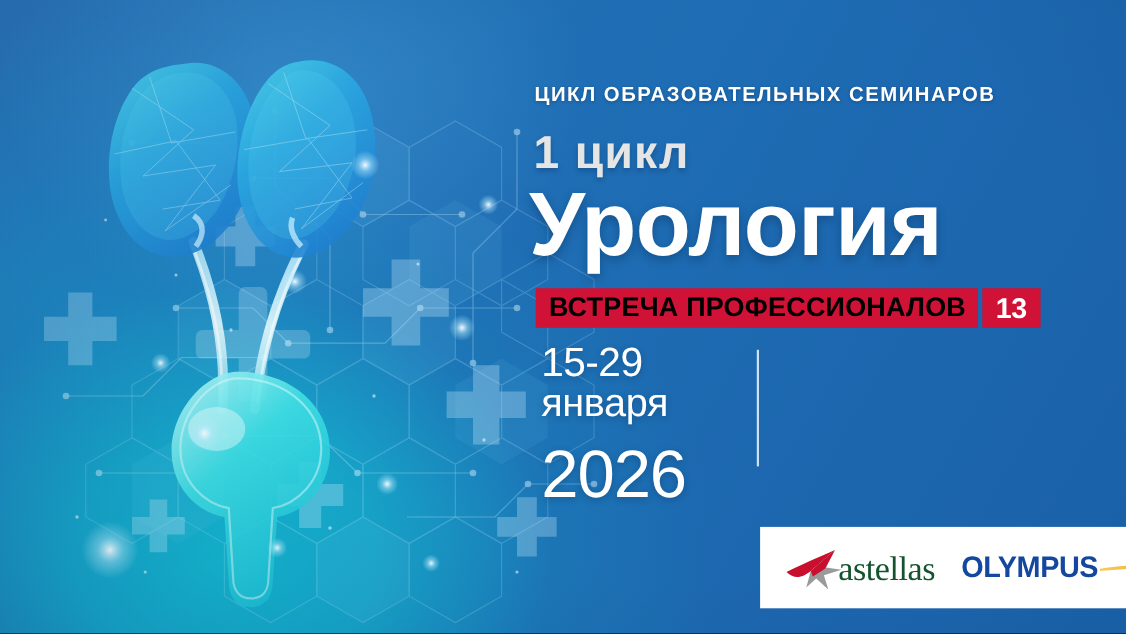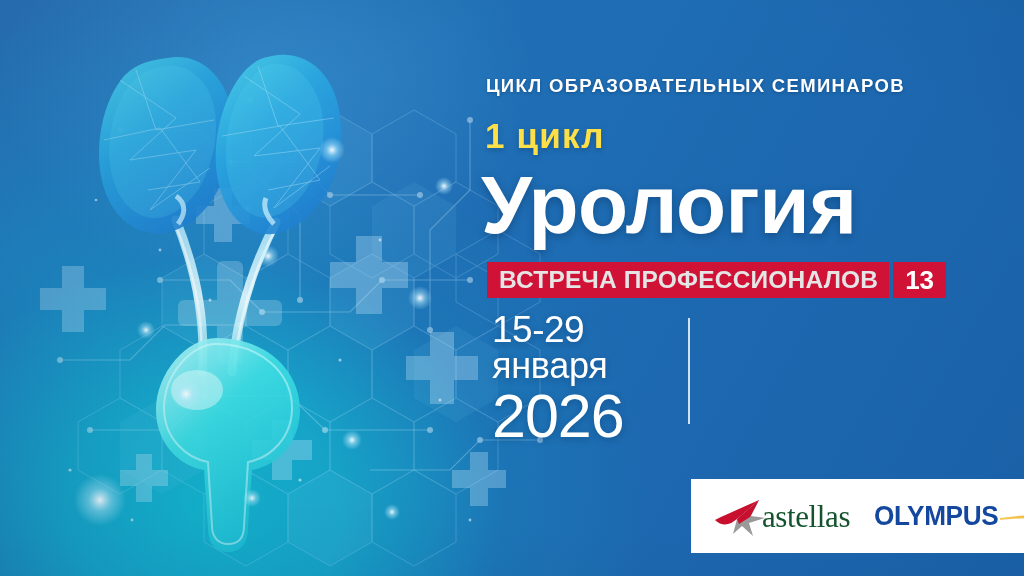--- a/index.html
+++ b/index.html
@@ -35,43 +35,43 @@
 
   .kicker {
     position:absolute; left:486px; top:75px;
     font-size:18.5px; font-weight:bold; letter-spacing:1.35px;
     color:#ffffff; white-space:nowrap;
     text-shadow:0 1px 3px rgba(8,45,85,0.42);
   }
 
   .cycle {
     position:absolute; left:485px; top:118px;
-    font-size:35px; font-weight:bold; letter-spacing:1.2px;
-    color:#fde047; white-space:nowrap; line-height:1;
+    font-size:42px; font-weight:bold; letter-spacing:1.2px;
+    color:#e5e5e5; white-space:nowrap; line-height:1;
     text-shadow:0 2px 5px rgba(8,45,85,0.35);
   }
 
   .title {
     position:absolute; left:481px; top:164px;
     font-size:82px; font-weight:bold; letter-spacing:-0.5px;
     color:#ffffff; white-space:nowrap; line-height:1;
     text-shadow:0 3px 9px rgba(8,45,85,0.40);
   }
 
   .redbar {
     position:absolute; left:487px; top:262px;
     display:flex; align-items:stretch; gap:4px; height:36px;
   }
   .redbar .rb-main {
     background:#cf1236; display:flex; align-items:center;
     padding:0 11px 0 12px;
   }
   .redbar .rb-main span {
     font-size:24.5px; font-weight:bold; letter-spacing:0.2px;
-    color:#e5e5e5; white-space:nowrap; line-height:1;
+    color:#000000; white-space:nowrap; line-height:1;
   }
   .redbar .rb-num {
     background:#cf1236; display:flex; align-items:center; padding:0 12px;
   }
   .redbar .rb-num span {
     font-size:26px; font-weight:bold; color:#ffffff;
     white-space:nowrap; line-height:1; letter-spacing:-0.3px;
   }
 
   .dateblock { position:absolute; left:492px; top:312px; width:190px; }
@@ -81,21 +81,21 @@
     text-shadow:0 2px 6px rgba(8,45,85,0.35);
   }
   .date-month {
     font-size:36px; font-weight:normal; color:#ffffff;
     line-height:1.08; white-space:nowrap; letter-spacing:-0.3px;
     text-shadow:0 2px 6px rgba(8,45,85,0.35);
   }
   .date-year {
     font-size:61px; font-weight:normal; color:#ffffff;
     line-height:1.0; white-space:nowrap; letter-spacing:-1px;
-    margin-top:0;
+    margin-top:15px;
     text-shadow:0 2px 7px rgba(8,45,85,0.35);
   }
 
   .divider {
     position:absolute; left:688px; top:318px;
     width:2px; height:106px; background:rgba(255,255,255,0.80);
   }
 
   .mode {
     position:absolute; left:714px; top:396px;

